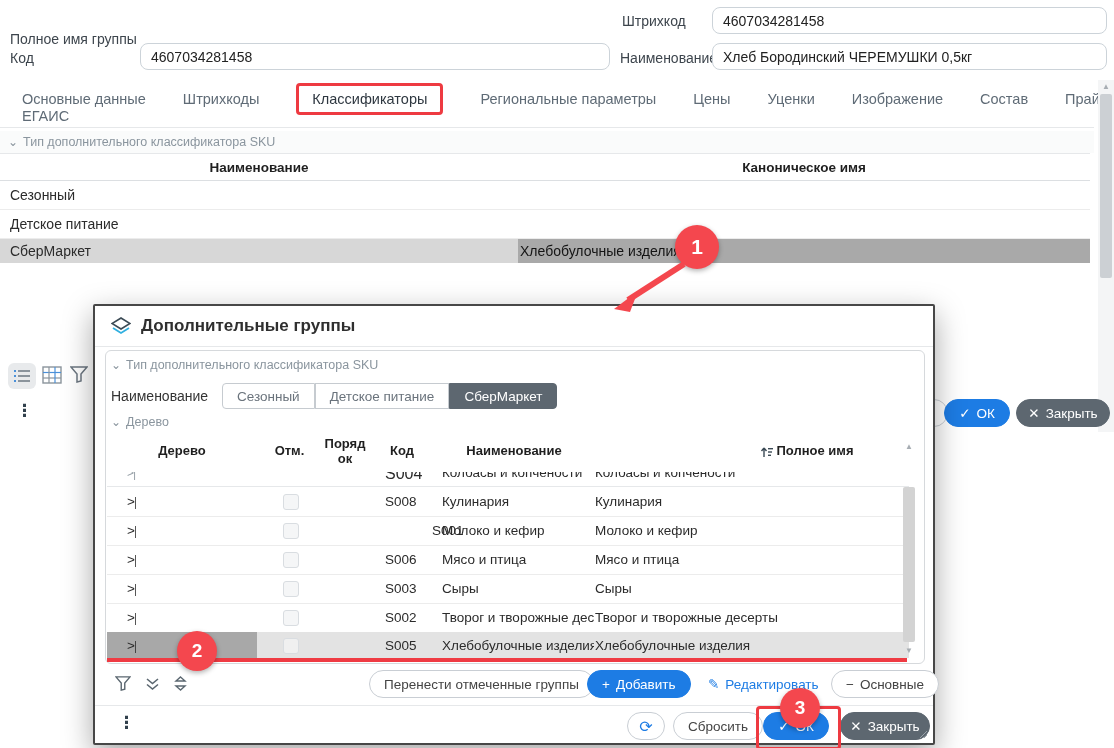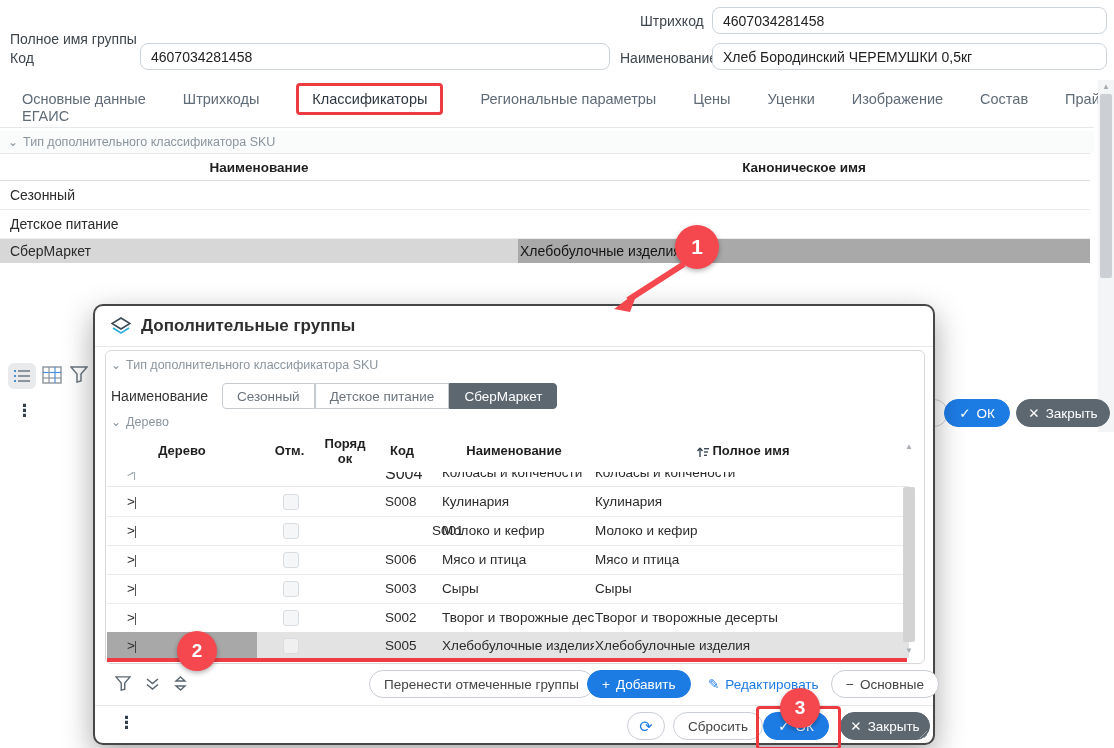--- a/index.html
+++ b/index.html
@@ -12,21 +12,21 @@
   .tab.active{background:#fff;border:3px solid #ee3a41;border-radius:4px;padding:5px 13px;color:#2f3841;}
   .hline{position:absolute;background:#e6e8ea;height:1px;}
   .secline{font-size:12.5px;color:#8a959e;}
   .chev{color:#8a959e;font-size:12px;margin-right:5px;}
   .th{font-weight:bold;font-size:13.5px;color:#1f1f1f;text-align:center;}
   .mainrow{position:absolute;left:0;width:1090px;border-bottom:1px solid #ececec;font-size:14px;color:#2b2b2b;display:flex;align-items:center;}
   .scroll-track{position:absolute;background:#f4f5f6;}
   .scroll-thumb{position:absolute;background:#ccd0d4;border-radius:2px;}
   .tinyarrow{position:absolute;font-size:8px;color:#a7adb3;}
   
-  #modal{position:absolute;left:93px;top:304px;width:842px;height:441px;background:#fff;border:2px solid #474747;border-radius:10px;box-shadow:0 10px 30px rgba(0,0,0,.35);box-sizing:border-box;z-index:20;}
+  #modal{position:absolute;left:93px;top:304px;width:842px;height:441px;background:#fff;border:2px solid #474747;border-radius:2px;box-shadow:0 10px 30px rgba(0,0,0,.35);box-sizing:border-box;z-index:20;}
   .mtitle{font-size:17px;font-weight:600;color:#2f2f2f;}
   .panel{position:absolute;left:10px;top:44px;width:820px;height:314px;border:1px solid #d6d9dc;border-radius:6px;box-sizing:border-box;}
   .seg{display:inline-flex;align-items:center;justify-content:center;height:26px;font-size:13.5px;box-sizing:border-box;border:1px solid #c6cbd0;background:#fff;color:#6a737c;padding:0 14px;cursor:pointer;}
   .seg.first{border-radius:4px 0 0 4px;}
   .seg.last{border-radius:0 4px 4px 0;}
   .seg.active{background:#5d6770;border-color:#5d6770;color:#fff;}
   .mth{position:absolute;font-weight:bold;font-size:13px;color:#1f1f1f;text-align:center;line-height:1.15;}
   .mrow{position:absolute;left:12px;width:802px;height:29px;border-bottom:1px solid #ececec;}
   .mrow .cell{position:absolute;top:0;height:29px;display:flex;align-items:center;font-size:13.5px;color:#2b2b2b;overflow:hidden;white-space:nowrap;}
   .treeglyph{font-size:12px;color:#98a1a8;letter-spacing:-1px;}
@@ -46,21 +46,21 @@
 </head>
 <body>
 
 <div id="screen">
 
   <span class="abs lbl" style="left:10px;top:31px;">Полное имя группы</span>
 
   <span class="abs lbl" style="left:10px;top:50px;">Код</span>
   <input class="inp" style="left: 140px; top: 43px; width: 470px; height: 27px;" value="4607034281458">
 
-  <span class="abs lbl" style="left:622px;top:13px;margin-left:18px;">Штрихкод</span>
+  <span class="abs lbl" style="left:622px;top:13px;">Штрихкод</span>
   <input class="inp" style="left: 712px; top: 7px; width: 395px; height: 27px;" value="4607034281458">
 
   <span class="abs lbl" style="left:620px;top:50px;">Наименование</span>
   <input class="inp" style="left: 712px; top: 43px; width: 395px; height: 27px;" value="Хлеб Бородинский ЧЕРЕМУШКИ 0,5кг">
 
   <div class="abs" style="left:22px;top:83px;display:flex;gap:37px;align-items:center;">
     <span class="tab">Основные данные</span>
     <span class="tab">Штрихкоды</span>
     <span class="tab active">Классификаторы</span>
     <span class="tab">Региональные параметры</span>
@@ -167,21 +167,21 @@
     <div class="abs" style="left:16px;top:109px;display:flex;align-items:center;">
       <span class="chev">⌄</span>
       <span class="secline">Дерево</span>
     </div>
 
     <span class="mth" style="left:12px;top:138px;width:150px;">Дерево</span>
     <span class="mth" style="left:162px;top:138px;width:65px;">Отм.</span>
     <span class="mth" style="left:227px;top:131px;width:46px;overflow-wrap:anywhere;">Порядок</span>
     <span class="mth" style="left:275px;top:138px;width:64px;">Код</span>
     <span class="mth" style="left:339px;top:138px;width:160px;">Наименование</span>
-    <span class="mth" style="left:528px;top:138px;width:240px;">
+    <span class="mth" style="left:592px;top:138px;width:240px;">
       <svg class="icon-svg" width="13" height="12" viewBox="0 0 13 12" style="margin-right:3px;">
         <path d="M4 11 V2 M4 2 L1.5 5 M4 2 L6.5 5" stroke="#3b4a55" stroke-width="1.4" fill="none"></path>
         <rect x="8" y="2" width="5" height="1.4" fill="#3b4a55"></rect>
           <rect x="8" y="5.3" width="4" height="1.4" fill="#3b4a55"></rect>
           <rect x="8" y="8.6" width="3" height="1.4" fill="#3b4a55"></rect>
       </svg><span>Полное имя</span>
     </span>
 
     <div class="abs" style="left:12px;top:166px;width:802px;height:14px;overflow:hidden;">
       <div style="position:absolute;left:0;top:-12px;width:802px;height:26px;">

